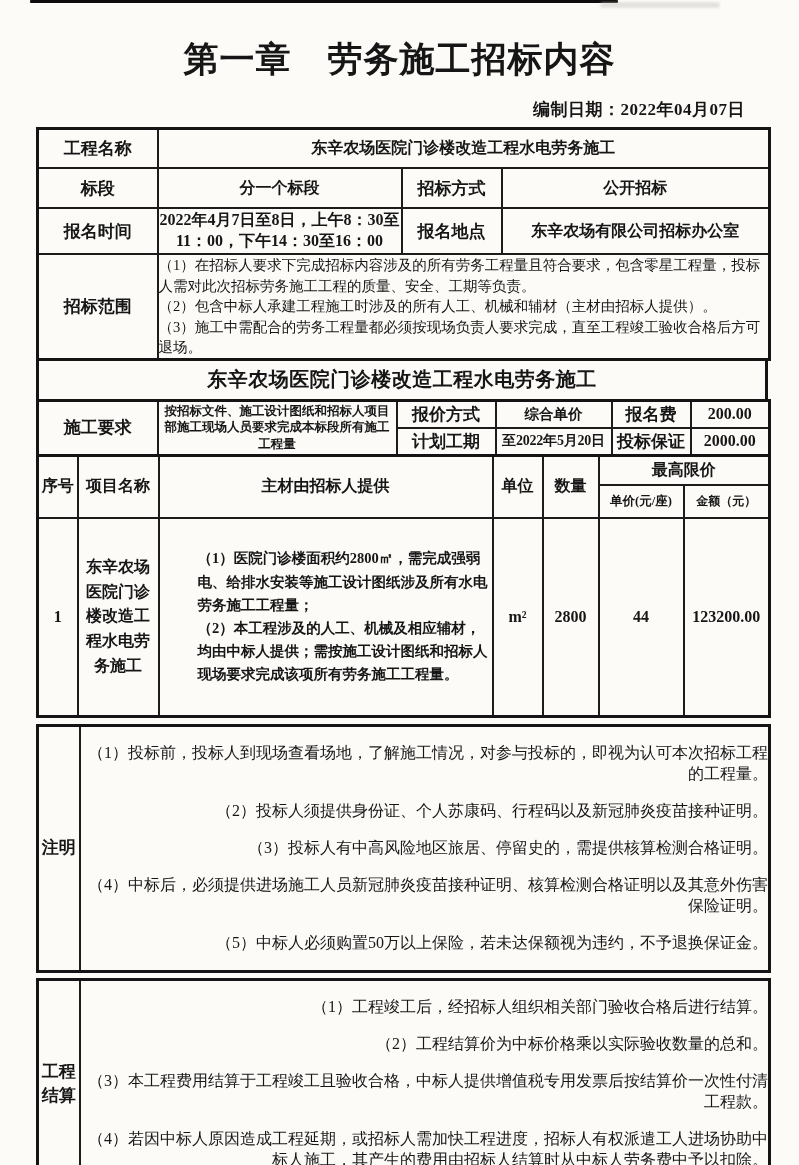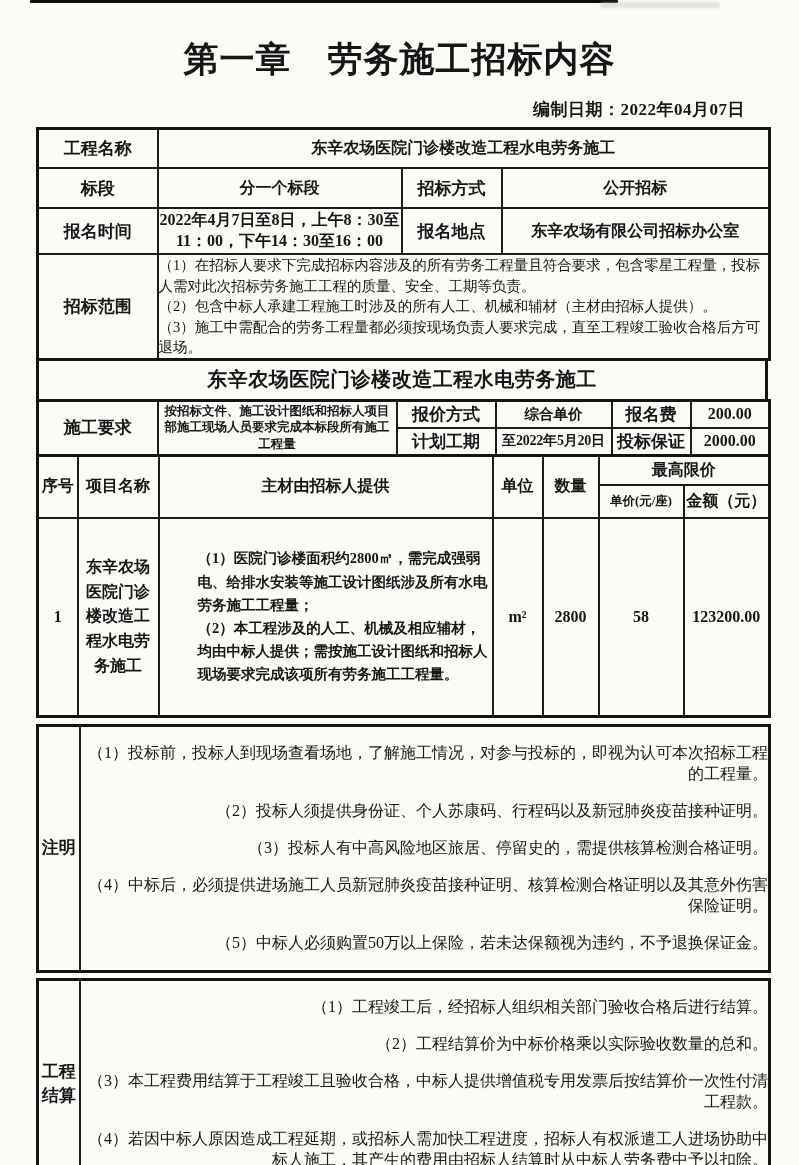--- a/index.html
+++ b/index.html
@@ -29,21 +29,21 @@
   .paras p{margin:0;font-size:14.5px;line-height:1.42;font-weight:500;}
   .banner-cell{height:38px;font-size:20px;font-weight:bold;text-align:center;letter-spacing:.5px;}
   .t3 tr td{height:25px;}
   .req-desc{font-size:12.5px;font-weight:bold;text-align:center;line-height:1.35;padding:1px 4px;}
   .small{font-size:14.5px;}
   .xsmall{font-size:14px;padding:1px 1px;letter-spacing:-.2px;}
   .t4 th{font-size:16px;font-weight:bold;background:transparent;}
   .t4 .hr1 th{height:27px;}
   .t4 .hr2 th{height:31px;}
   .t4 th.sub{font-size:12.5px;}
-  .t4 th.sub2{font-size:16px;}
+  .t4 th.sub2{font-size:12px;}
   .item td{height:196px;}
   .icell{font-size:16px;font-weight:bold;text-align:center;}
   .iname{font-size:16px;font-weight:bold;text-align:center;padding:0 7px;line-height:1.55;}
   .idesc{padding:4px 8px;text-align:left;}
   .idesc p{margin:0;font-size:14.5px;line-height:1.6;font-weight:bold;padding-left:38px;}
   .nlbl{font-size:17px;font-weight:bold;text-align:center;padding:0 3px;line-height:1.4;}
   .notes-cell{height:148px;text-align:center;}
   .sett-cell{height:145px;}
   .pp{padding:3px 8px;text-align:right;}
   .footer{position:absolute;top:1125px;left:0;width:100%;text-align:center;
@@ -156,21 +156,21 @@
       </tr>
       <tr class="item">
         <td class="icell">1</td>
         <td class="iname">东辛农场医院门诊楼改造工程水电劳务施工</td>
         <td class="idesc">
           <p>（1）医院门诊楼面积约2800㎡，需完成强弱电、给排水安装等施工设计图纸涉及所有水电劳务施工工程量；</p>
           <p>（2）本工程涉及的人工、机械及相应辅材，均由中标人提供；需按施工设计图纸和招标人现场要求完成该项所有劳务施工工程量。</p>
         </td>
         <td class="icell">m²</td>
         <td class="icell">2800</td>
-        <td class="icell">58</td>
+        <td class="icell">44</td>
         <td class="icell">123200.00</td>
       </tr>
     </tbody>
       </table>
 
     <table class="t t5">
       <colgroup>
           <col style="width:42px">
           <col style="width:690px">
         </colgroup>

